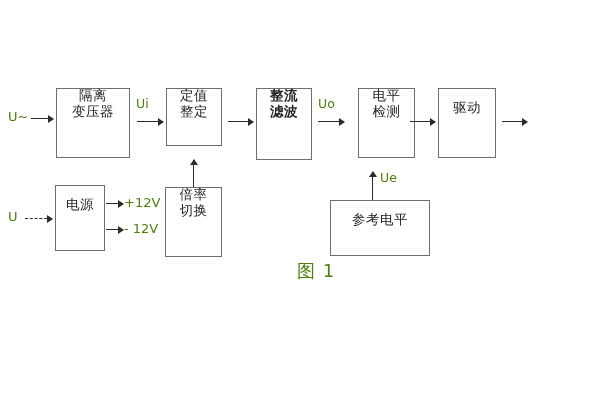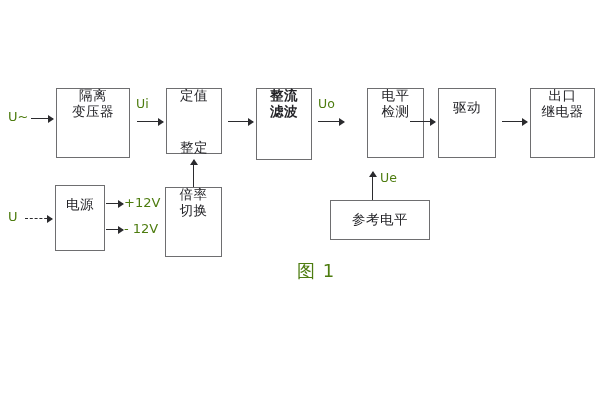--- a/index.html
+++ b/index.html
@@ -97,53 +97,49 @@
 
   <div class="block" style="left:56px; top:88px; width:74px; height:70px;">
     <span class="ln">隔离</span>
     <span class="ln">变压器</span>
   </div>
 
   <div class="label sig" style="left:136px; top:98px;">Ui</div>
 
   <div class="harrow" style="left:137px; top:121px; width:26px;"></div>
 
-  <div class="block" style="left:166px; top:88px; width:56px; height:66px;gap:36px;">
+  <div class="block" style="left:166px; top:88px; width:56px; height:58px;">
     <span class="ln">定值</span>
     <span class="ln">整定</span>
   </div>
 
   <div class="harrow" style="left:228px; top:121px; width:25px;"></div>
 
   <div class="block" style="left:256px; top:88px; width:56px; height:72px;font-weight:bold;">
     <span class="ln">整流</span>
     <span class="ln">滤波</span>
   </div>
 
   <div class="label sig" style="left:318px; top:98px;">Uo</div>
 
   <div class="harrow" style="left:318px; top:121px; width:26px;"></div>
 
-  <div class="block" style="left:367px; top:88px; width:57px; height:70px;">
+  <div class="block" style="left:358px; top:88px; width:57px; height:70px;">
     <span class="ln">电平</span>
     <span class="ln">检测</span>
   </div>
 
   <div class="harrow" style="left:410px; top:121px; width:25px;"></div>
 
   <div class="block single" style="left:438px; top:88px; width:58px; height:70px;">
     <span class="ln">驱动</span>
   </div>
 
   <div class="harrow" style="left:502px; top:121px; width:25px;"></div>
 
-  <div class="block" style="left:530px; top:88px; width:65px; height:70px;">
-    <span class="ln">出口</span>
-    <span class="ln">继电器</span>
-  </div>
 
   <div class="label" style="left:8px; top:210px;">U</div>
 
   <div class="harrow dashed" style="left:25px; top:218px; width:27px;"></div>
 
   <div class="block single" style="left:55px; top:185px; width:50px; height:66px;">
     <span class="ln">电源</span>
   </div>
 
   <div class="harrow" style="left:106px; top:203px; width:17px;"></div>
@@ -152,21 +148,21 @@
   <div class="harrow" style="left:106px; top:229px; width:17px;"></div>
   <div class="label" style="left:124px; top:222px;">- 12V</div>
 
   <div class="block" style="left:165px; top:187px; width:57px; height:70px;">
     <span class="ln">倍率</span>
     <span class="ln">切换</span>
   </div>
 
   <div class="varrow" style="left:193px; top:160px; height:27px;"></div>
 
-  <div class="block single" style="left:330px; top:200px; width:100px; height:40px;">
+  <div class="block single" style="left:330px; top:200px; width:100px; height:56px;">
     <span class="ln">参考电平</span>
   </div>
 
   <div class="varrow" style="left:372px; top:172px; height:28px;"></div>
   <div class="label sig" style="left:380px; top:172px;">Ue</div>
 
   <div class="label caption" style="left:297px; top:262px;">图 1</div>
 
 </div>
 

